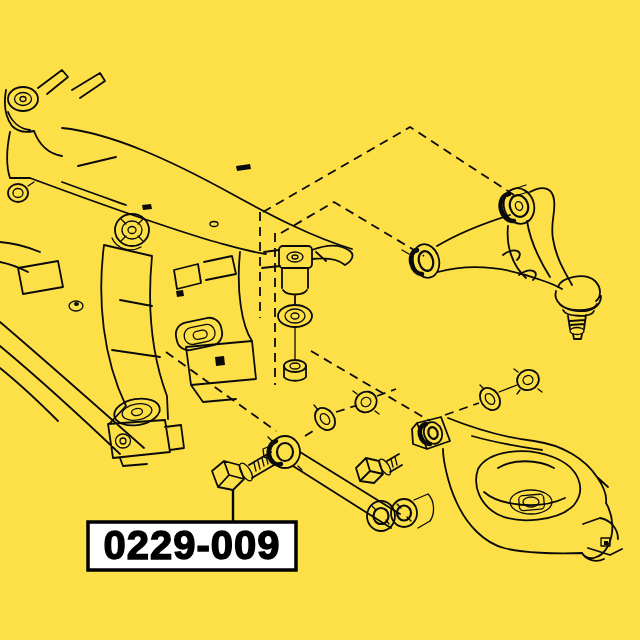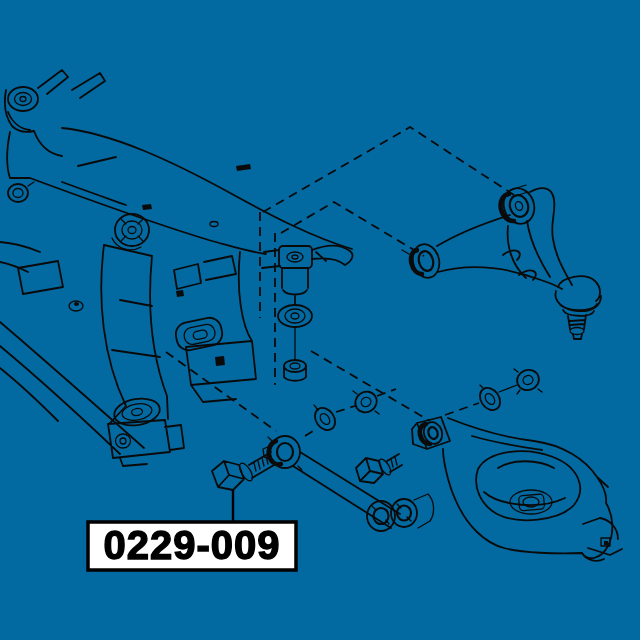--- a/index.html
+++ b/index.html
@@ -1,19 +1,19 @@
 <!DOCTYPE html>
 <html><head>
 <meta charset="utf-8">
 <style>
   html,body{margin:0;padding:0;background:#ffffff;}
   .stage{
     position:relative;
     width:640px;height:640px;
-    background:#0369a1;
+    background:#fde047;
     overflow:hidden;
     font-family:"Liberation Sans", sans-serif;
   }
   svg{display:block;}
   .ln{fill:none;stroke:#0a0a0a;stroke-width:1.8;stroke-linecap:round;stroke-linejoin:round;}
   .ln-thin{fill:none;stroke:#0a0a0a;stroke-width:1.3;stroke-linecap:round;stroke-linejoin:round;}
   .ln-mid{fill:none;stroke:#0a0a0a;stroke-width:2.2;stroke-linecap:round;stroke-linejoin:round;}
   .shade{fill:none;stroke:#0a0a0a;stroke-width:4.5;stroke-linecap:round;}
   .fillblk{fill:#0a0a0a;stroke:none;}
   .dash{fill:none;stroke:#0a0a0a;stroke-width:1.8;stroke-dasharray:9 6;stroke-linecap:butt;}

